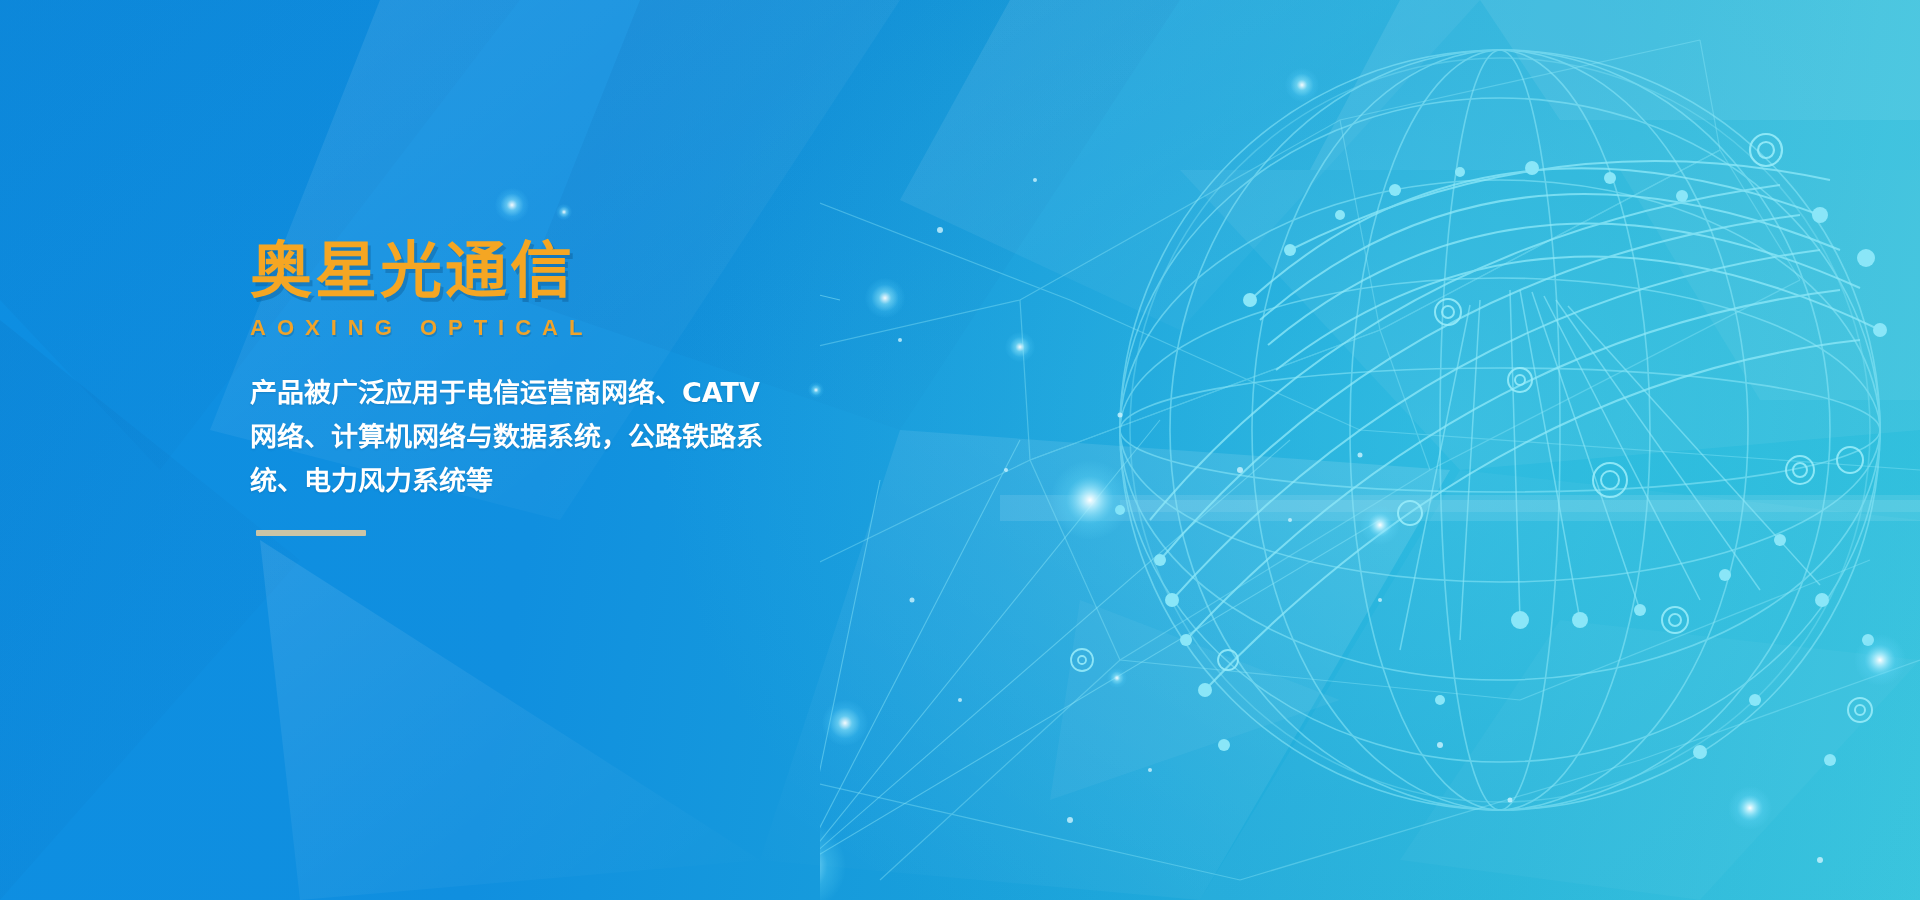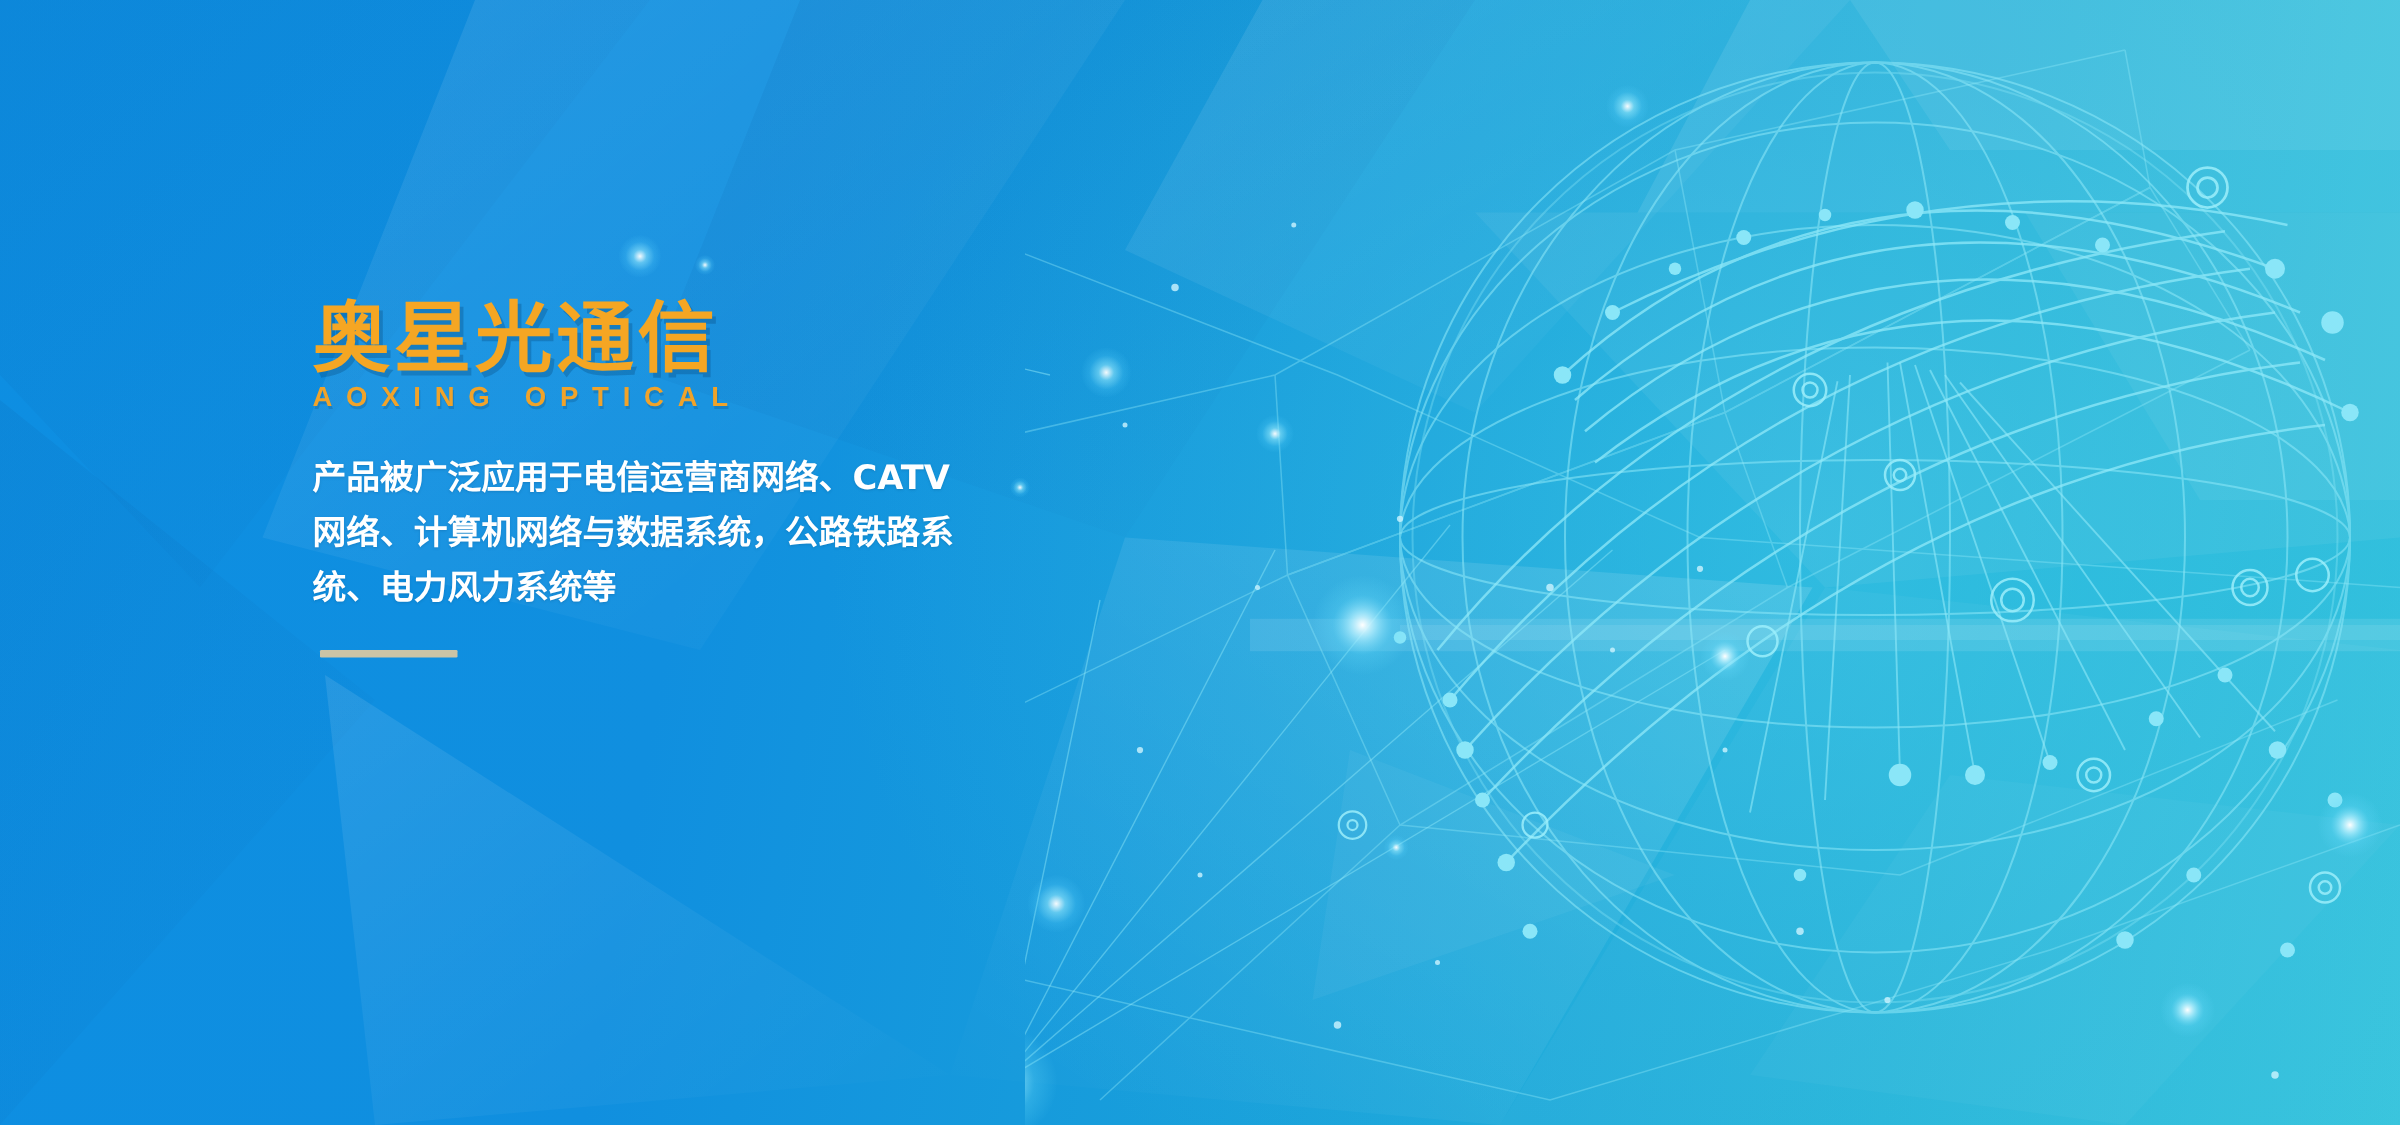--- a/index.html
+++ b/index.html
@@ -35,20 +35,21 @@
     font-family:"DejaVu Sans","Liberation Sans",sans-serif;
     font-size:62px;
     font-weight:bold;
     letter-spacing:3px;
     color:#f5a623;
     line-height:1.12;
     text-shadow:3px 4px 0 rgba(7,70,120,0.30);
     white-space:nowrap;
   }
   .brand-en{
+    margin-top:10px;
     font-family:"Liberation Sans","DejaVu Sans",sans-serif;
     font-size:22px;
     font-weight:600;
     letter-spacing:11px;
     color:#f0a32a;
     text-shadow:1px 2px 0 rgba(7,70,120,0.25);
     white-space:nowrap;
   }
   .desc{
     margin-top:30px;

